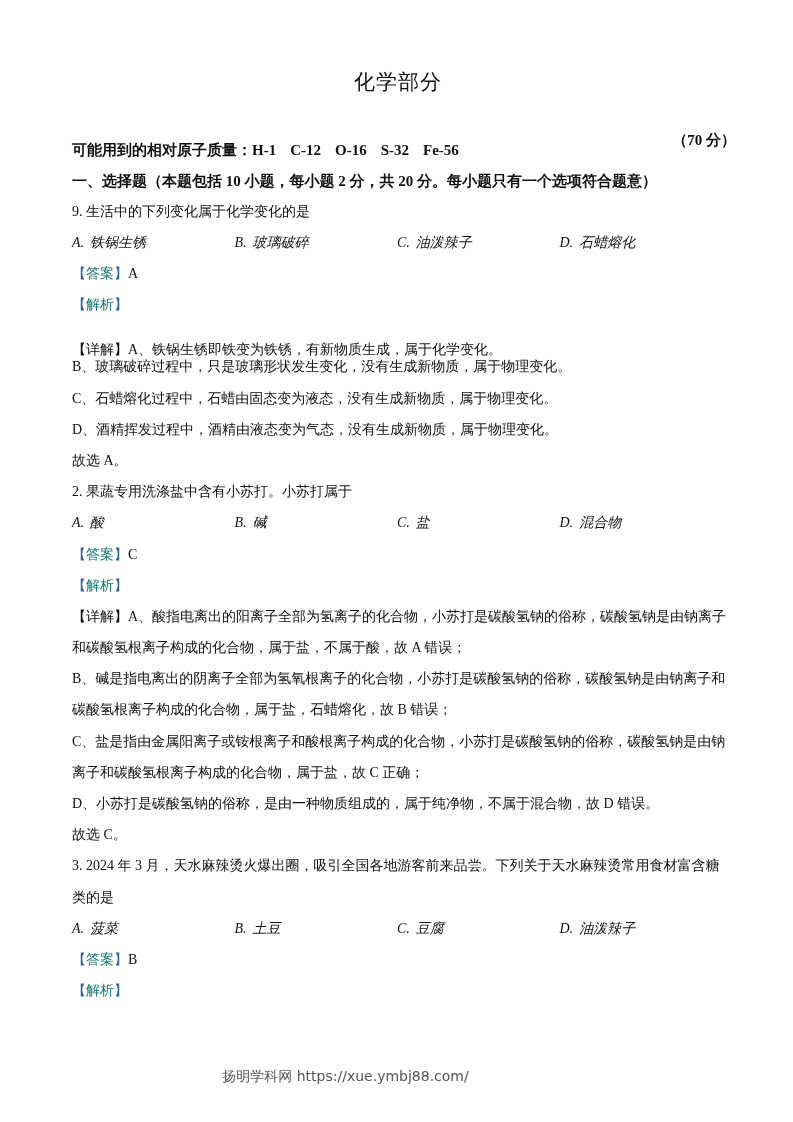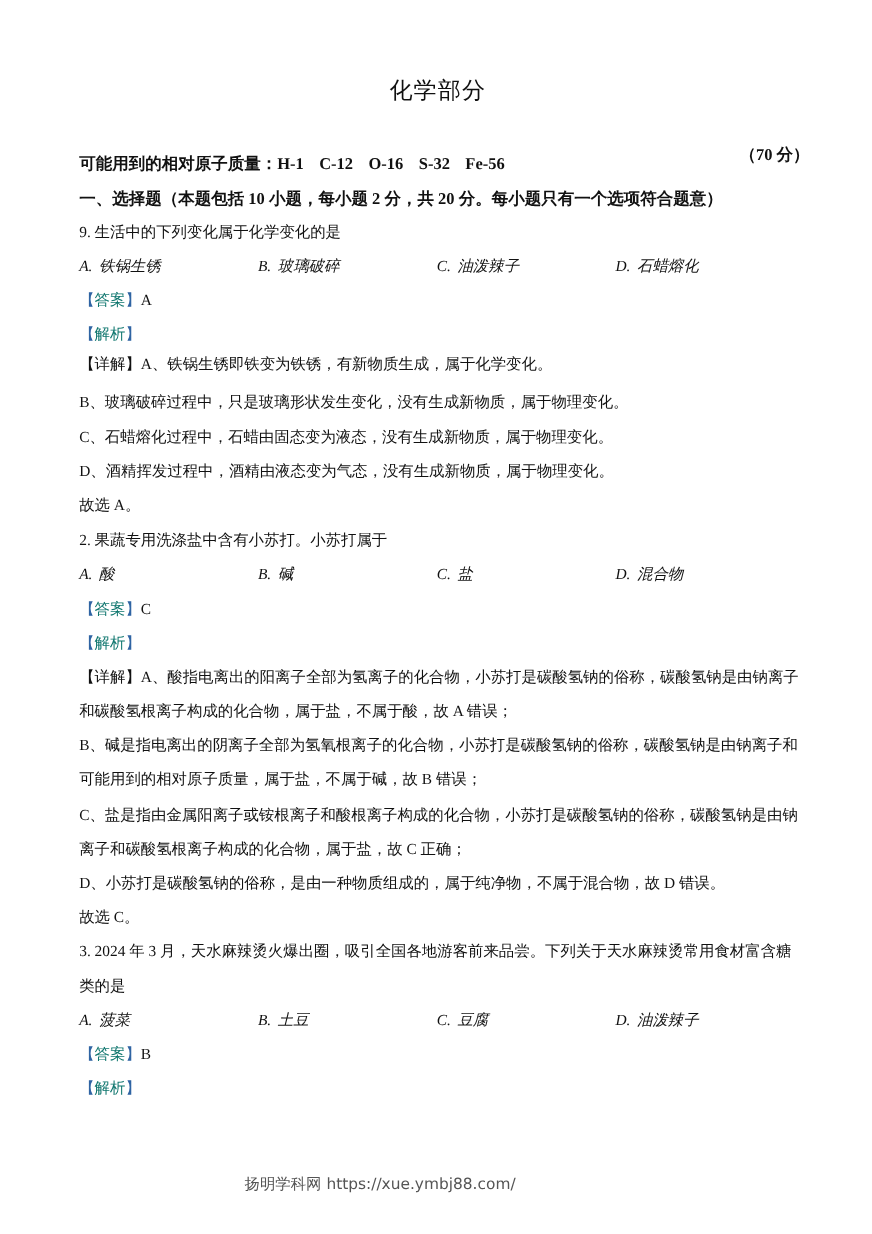--- a/index.html
+++ b/index.html
@@ -42,21 +42,21 @@
     <div class="opt"><span class="letter">B.</span><span>玻璃破碎</span></div>
     <div class="opt"><span class="letter">C.</span><span>油泼辣子</span></div>
     <div class="opt"><span class="letter">D.</span><span>石蜡熔化</span></div>
   </div>
   <div class="line tag" style="top:264px">
     <span class="br">【</span><span class="tx">答案</span><span class="br">】</span><span>A</span>
   </div>
   <div class="line tag" style="top:295px">
     <span class="br">【</span><span class="tx">解析</span><span class="br">】</span>
   </div>
-  <div class="line" style="top:322px">【详解】A、铁锅生锈即铁变为铁锈，有新物质生成，属于化学变化。</div>
+  <div class="line" style="top:340px">【详解】A、铁锅生锈即铁变为铁锈，有新物质生成，属于化学变化。</div>
   <div class="line" style="top:357px">B、玻璃破碎过程中，只是玻璃形状发生变化，没有生成新物质，属于物理变化。</div>
   <div class="line" style="top:389px">C、石蜡熔化过程中，石蜡由固态变为液态，没有生成新物质，属于物理变化。</div>
   <div class="line" style="top:420px">D、酒精挥发过程中，酒精由液态变为气态，没有生成新物质，属于物理变化。</div>
   <div class="line" style="top:451px">故选 A。</div>
 
   <div class="line" style="top:482px">2. 果蔬专用洗涤盐中含有小苏打。小苏打属于</div>
   <div class="line opts" style="top:513px">
     <div class="opt"><span class="letter">A.</span><span>酸</span></div>
     <div class="opt"><span class="letter">B.</span><span>碱</span></div>
     <div class="opt"><span class="letter">C.</span><span>盐</span></div>
@@ -64,21 +64,21 @@
   </div>
   <div class="line tag" style="top:545px">
     <span class="br">【</span><span class="tx">答案</span><span class="br">】</span><span>C</span>
   </div>
   <div class="line tag" style="top:576px">
     <span class="br">【</span><span class="tx">解析</span><span class="br">】</span>
   </div>
   <div class="line" style="top:607px">【详解】A、酸指电离出的阳离子全部为氢离子的化合物，小苏打是碳酸氢钠的俗称，碳酸氢钠是由钠离子</div>
   <div class="line" style="top:638px">和碳酸氢根离子构成的化合物，属于盐，不属于酸，故 A 错误；</div>
   <div class="line" style="top:669px">B、碱是指电离出的阴离子全部为氢氧根离子的化合物，小苏打是碳酸氢钠的俗称，碳酸氢钠是由钠离子和</div>
-  <div class="line" style="top:700px">可能用到的相对原子质量，属于盐，不属于碱，故 B 错误；</div>
+  <div class="line" style="top:700px">碳酸氢根离子构成的化合物，属于盐，石蜡熔化，故 B 错误；</div>
   <div class="line" style="top:732px">C、盐是指由金属阳离子或铵根离子和酸根离子构成的化合物，小苏打是碳酸氢钠的俗称，碳酸氢钠是由钠</div>
   <div class="line" style="top:763px">离子和碳酸氢根离子构成的化合物，属于盐，故 C 正确；</div>
   <div class="line" style="top:794px">D、小苏打是碳酸氢钠的俗称，是由一种物质组成的，属于纯净物，不属于混合物，故 D 错误。</div>
   <div class="line" style="top:825px">故选 C。</div>
 
   <div class="line" style="top:856px">3. 2024 年 3 月，天水麻辣烫火爆出圈，吸引全国各地游客前来品尝。下列关于天水麻辣烫常用食材富含糖</div>
   <div class="line" style="top:888px">类的是</div>
   <div class="line opts" style="top:919px">
     <div class="opt"><span class="letter">A.</span><span>菠菜</span></div>
     <div class="opt"><span class="letter">B.</span><span>土豆</span></div>

